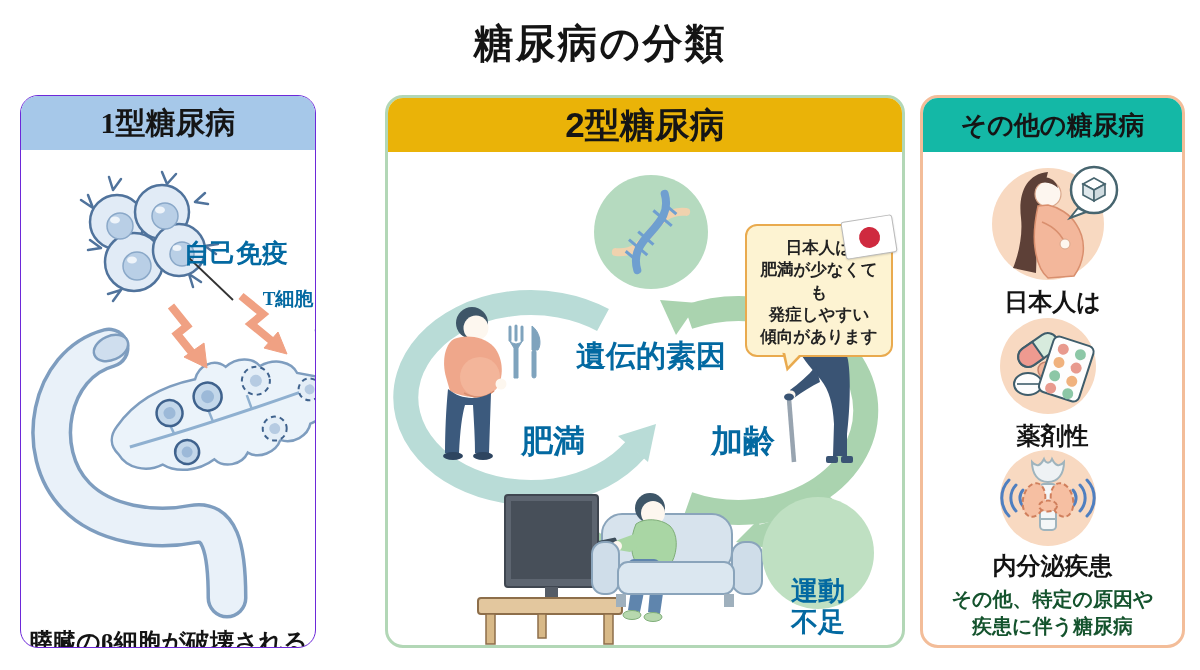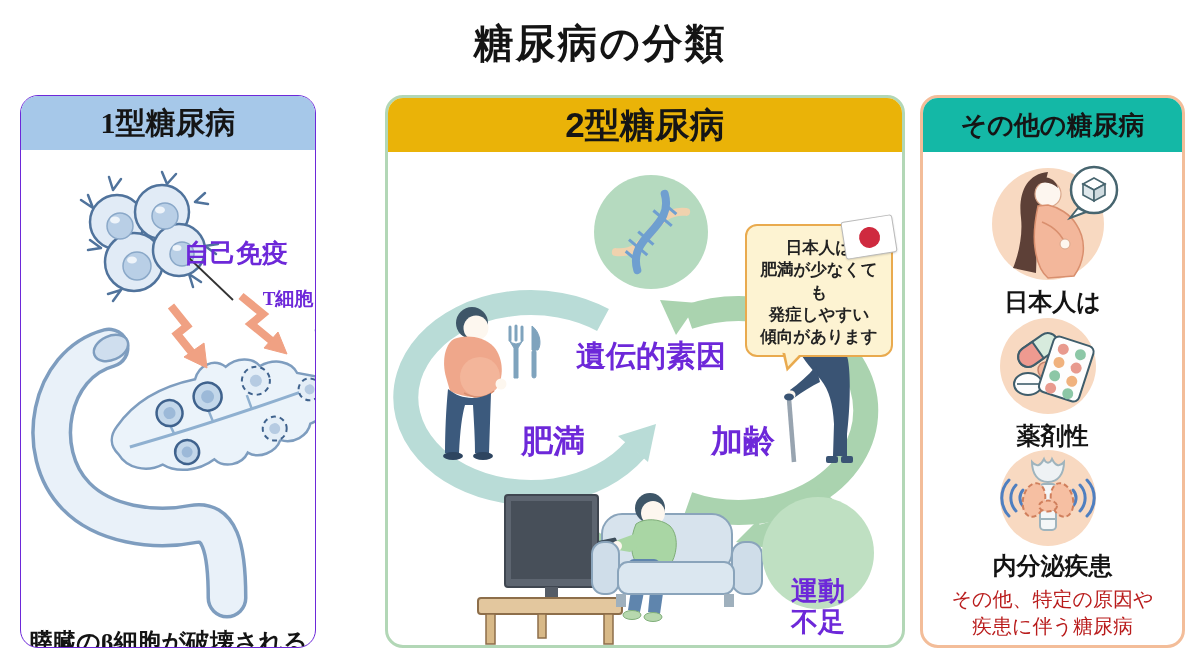--- a/index.html
+++ b/index.html
@@ -18,21 +18,21 @@
     font-weight:800; color:#151515; }
 
   #panel-type1 { left:20px;  width:296px; border:1px solid #6d28d9;font-family:Liberation Serif, serif; }
   #panel-type1 .panel-header { background:#a6c8e9; font-size:30px; }
   #panel-type2 { left:385px; width:520px; border:3px solid #b2d7b6; }
   #panel-type2 .panel-header { background:#eab308; font-size:35px; }
   #panel-other { left:920px; width:265px; border:3px solid #f3bd99; }
   #panel-other .panel-header { background:#14b8a6; font-size:26px; }
 
   .abs { position:absolute; }
-  .lbl { position:absolute; font-weight:800; color:#6d28d9; text-align:center; white-space:nowrap; }
+  .lbl { position:absolute; font-weight:800; color:#0369a1; text-align:center; white-space:nowrap; }
 
   
   .lbl-autoimmune { left:150px; top:86px; width:130px; font-size:26px; }
   .lbl-tcell      { left:212px; top:136px; width:110px; font-size:19px; }
   .caption-1 { position:absolute; left:0; top:477px; width:100%; text-align:center;
     font-weight:800; font-size:24px; line-height:1.32; color:#141414; }
 
   
   .lbl-genetic  { left:143px; top:184px; width:240px; font-size:30px; }
   .lbl-obesity  { left:105px; top:268px; width:120px; font-size:32px;font-family:Liberation Serif, serif; }
@@ -53,21 +53,21 @@
   .flag { position:absolute; left:455px; top:66px; width:52px; height:38px; z-index:6;
     background:#ffffff; border:1.5px solid #b9b9b9; border-radius:3px;
     transform:rotate(-9deg); display:flex; align-items:center; justify-content:center;
     box-shadow:0 1px 2px rgba(0,0,0,0.15); }
   .flag .sun { width:21px; height:21px; border-radius:50%; background:#cf2a3f; }
 
   
   .lbl-item { position:absolute; left:0; width:100%; text-align:center;
     font-weight:800; font-size:24px; color:#141414; }
   .caption-other { position:absolute; left:0; top:434px; width:100%; text-align:center;
-    font-weight:400; font-size:20px; line-height:1.35; color:#b91c1c; }
+    font-weight:700; font-size:20px; line-height:1.35; color:#14532d; }
 
   svg { display:block; }
 </style>
 </head>
 <body>
 
 <div id="stage">
 
   <div class="page-title">糖尿病の分類</div>
 

